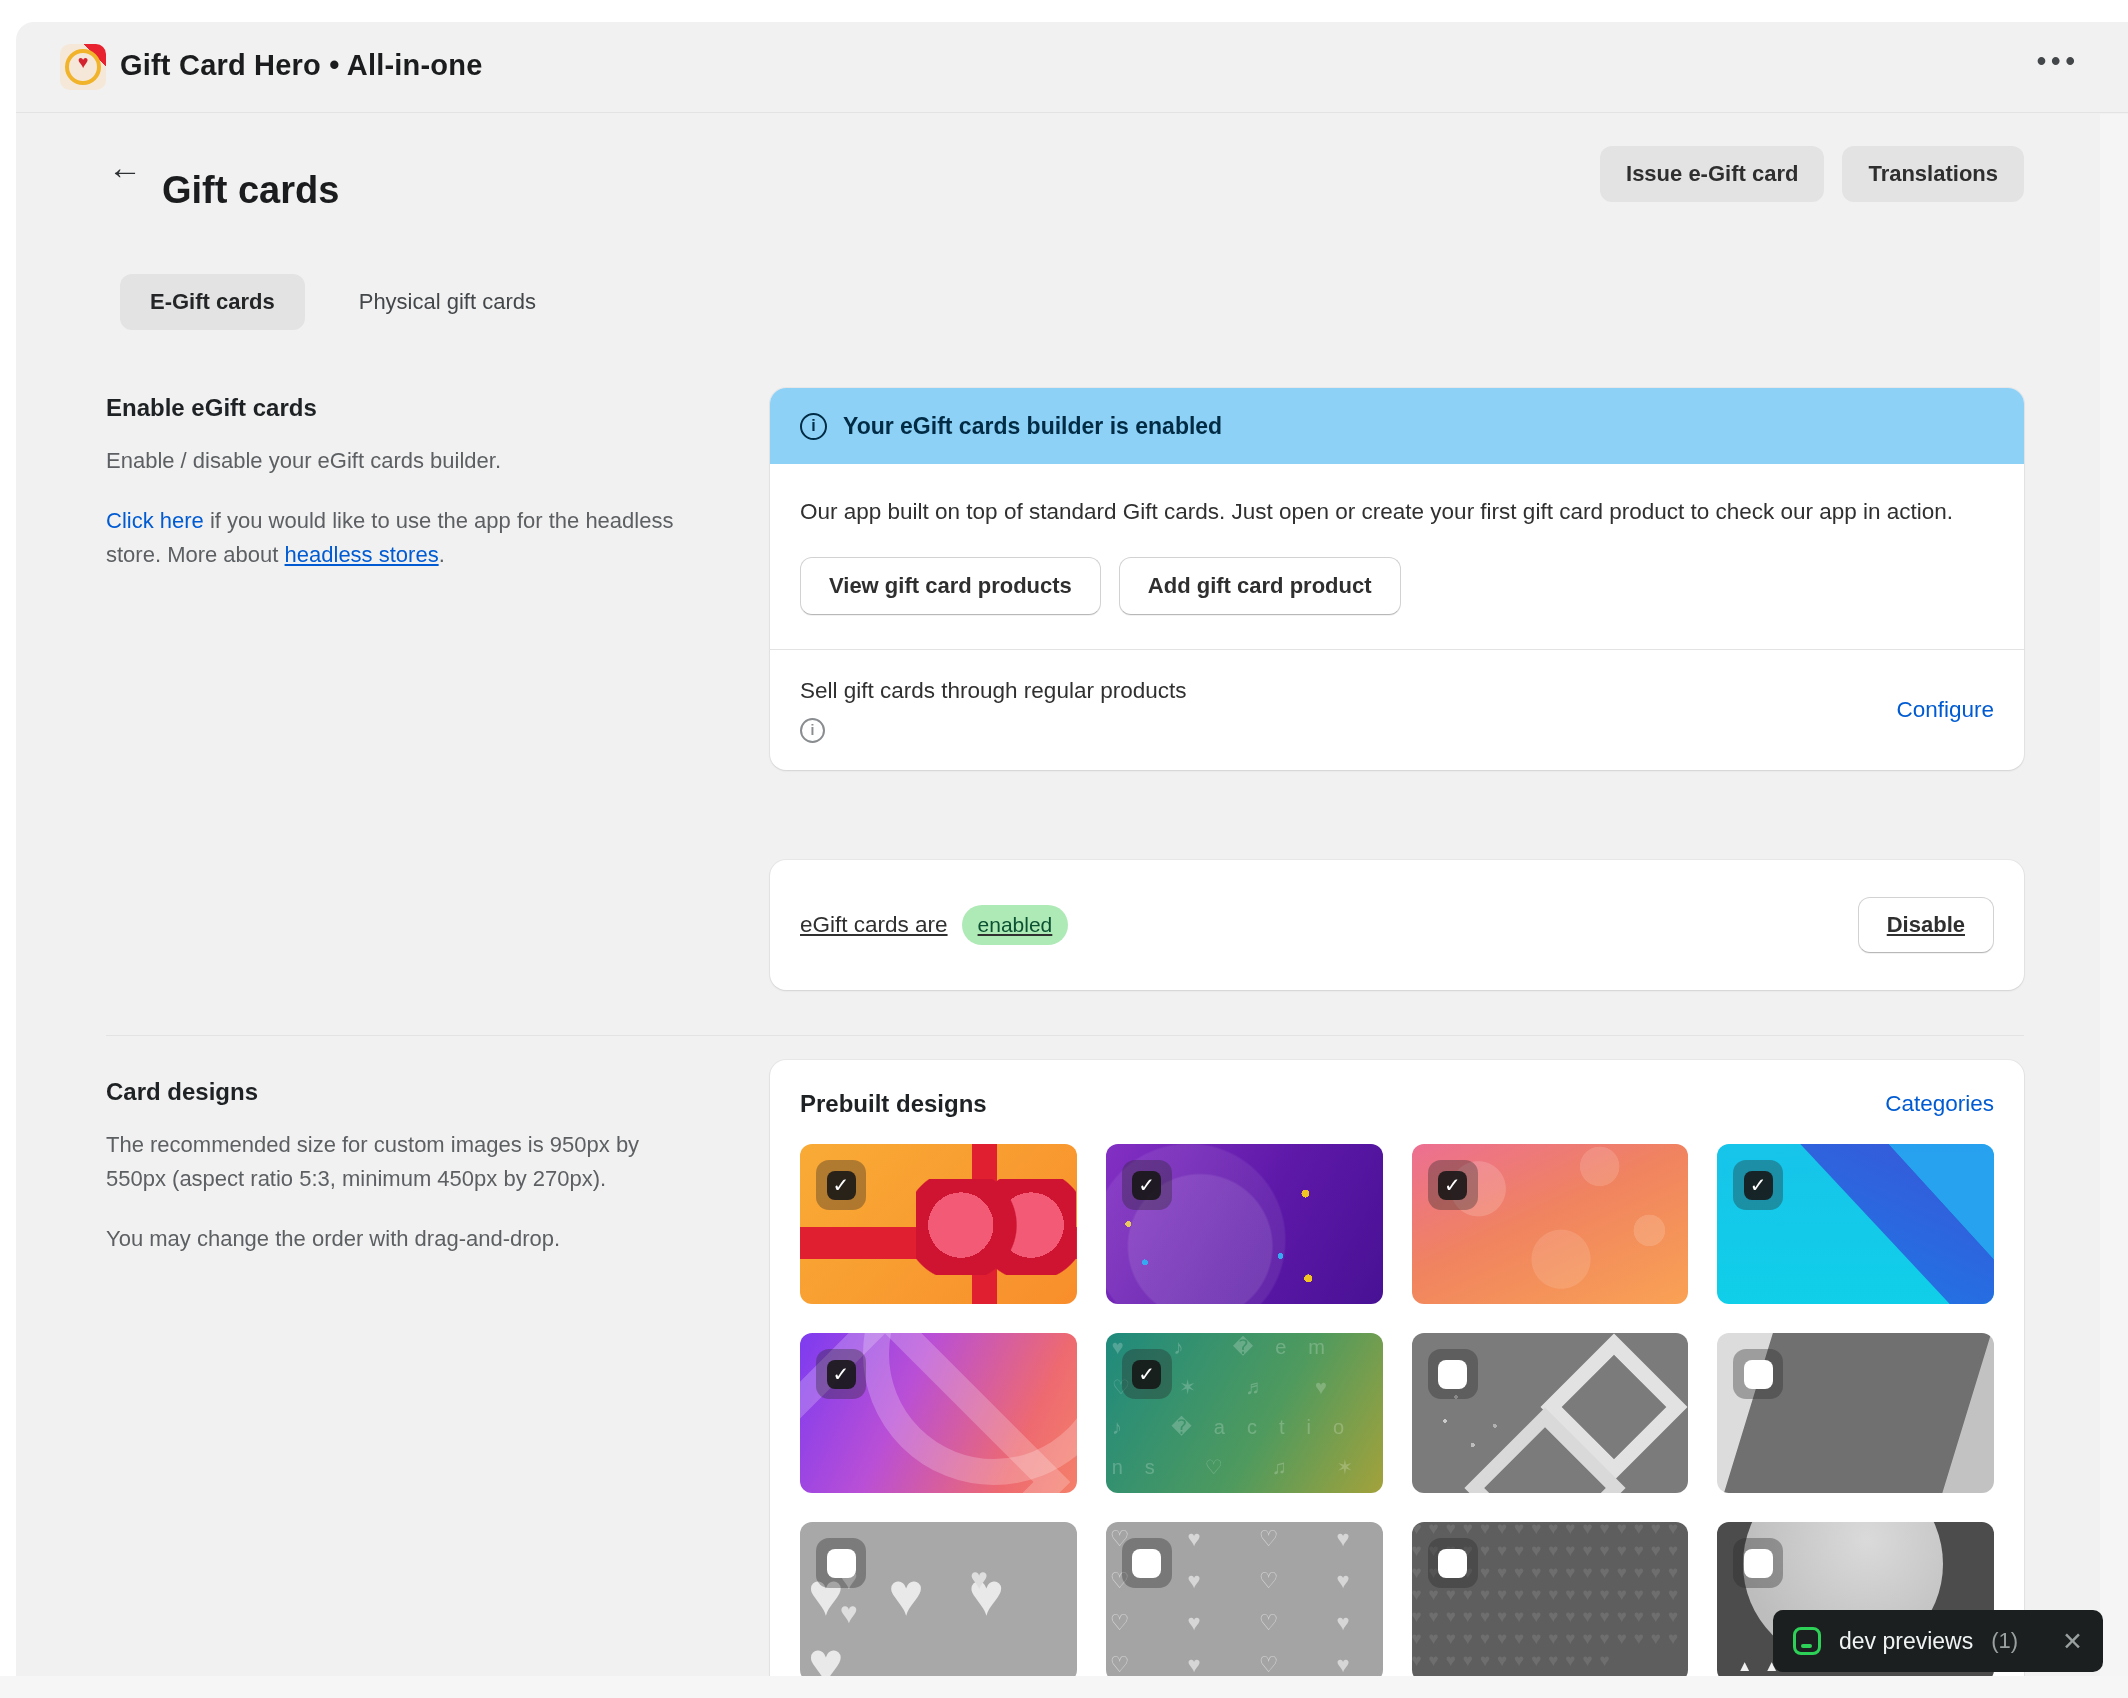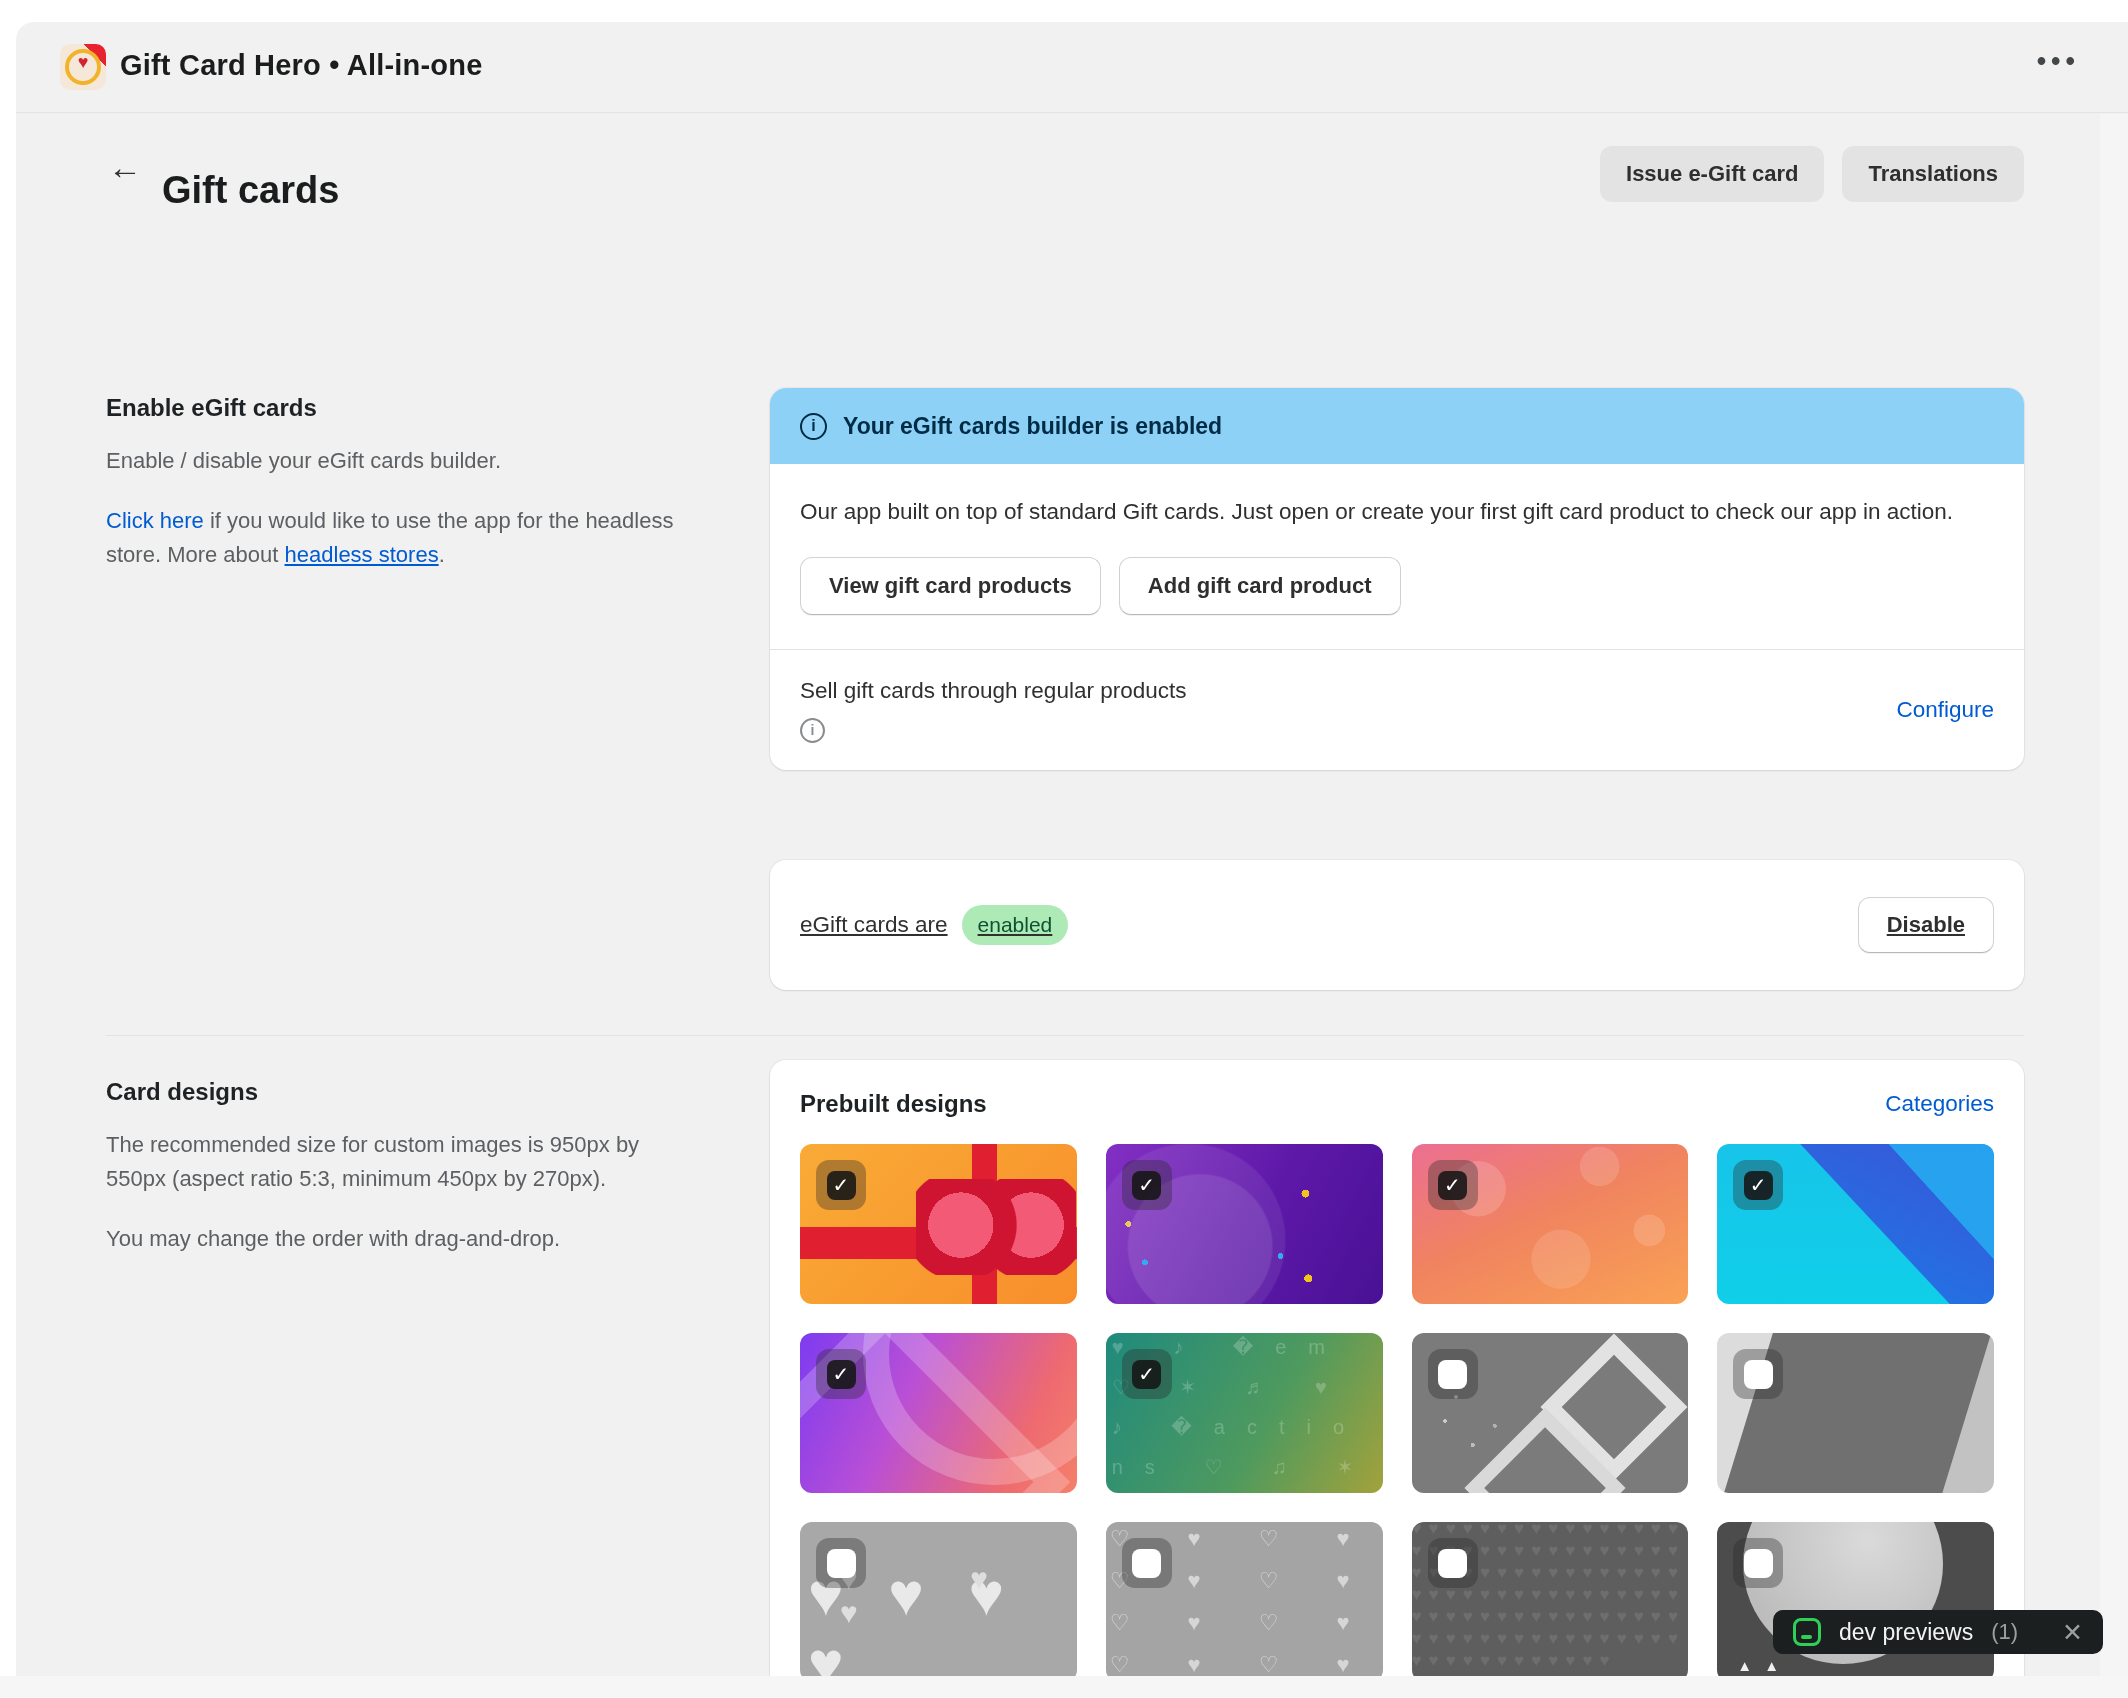--- a/index.html
+++ b/index.html
@@ -151,21 +151,21 @@
     color:rgba(255,255,255,.55);font-size:22px;line-height:42px;letter-spacing:26px;overflow:hidden;word-break:break-all;}
   .design-11{background:#5e5e5e;}
   .design-11::after{inset:-4px 0 0 0;content:"♥♥♥♥♥♥♥♥♥♥♥♥♥♥♥♥♥♥♥♥♥♥♥♥♥♥♥♥♥♥♥♥♥♥♥♥♥♥♥♥♥♥♥♥♥♥♥♥♥♥♥♥♥♥♥♥♥♥♥♥♥♥♥♥♥♥♥♥♥♥♥♥♥♥♥♥♥♥♥♥♥♥♥♥♥♥♥♥♥♥♥♥♥♥♥♥♥♥♥♥♥♥♥♥♥♥♥♥";
     color:rgba(255,255,255,.10);font-size:17px;line-height:22px;letter-spacing:7px;overflow:hidden;word-break:break-all;}
   .design-12{background:#4c4c4c;}
   .design-12::before{left:26px;top:-58px;width:200px;height:200px;border-radius:50%;
     background:radial-gradient(circle at 62% 38%,#dadada,#bdbdbd 72%);}
   .design-12::after{left:20px;bottom:8px;content:"▲ ▲";color:#f0f0f0;font-size:15px;letter-spacing:4px;}
 
   
-  .toast{position:absolute;left:1773px;top:1610px;width:330px;height:44px;background:#1b1f1f;border-radius:10px;
+  .toast{position:absolute;left:1773px;top:1610px;width:330px;height:62px;background:#1b1f1f;border-radius:10px;
     display:flex;align-items:center;padding:0 20px;box-sizing:border-box;gap:18px;z-index:50;cursor:pointer;}
   .toast-icon{width:28px;height:28px;border:3px solid #2ed158;border-radius:8px;position:relative;flex:0 0 auto;box-sizing:border-box;}
   .toast-icon::after{content:"";position:absolute;left:5px;bottom:4px;width:11px;height:4px;background:#2ed158;border-radius:2px;}
   .toast-label{font-size:23px;color:#f2f4f4;}
   .toast-count{font-size:22px;color:#9aa0a0;}
   .toast-close{margin-left:auto;font-size:25px;color:#9aa0a0;cursor:pointer;}
 </style>
 </head>
 <body>
 
@@ -180,20 +180,24 @@
 
   <div class="scroll-gutter"></div>
 
   <div class="back-arrow">←</div>
   <h1 class="page-title">Gift cards</h1>
   <div class="header-actions">
     <button class="btn-gray">Issue e-Gift card</button>
     <button class="btn-gray">Translations</button>
   </div>
 
+  <div class="tabs">
+    <div class="tab selected">E-Gift cards</div>
+    <div class="tab">Physical gift cards</div>
+  </div>
 
   <div class="left-col-1">
     <h2 class="section-h">Enable eGift cards</h2>
     <p class="para">Enable / disable your eGift cards builder.</p>
     <p class="para"><a class="link">Click here</a><span> if you would like to use the app for the headless store. More about </span><a class="link underline">headless stores</a><span>.</span></p>
   </div>
 
   <div class="card banner-card">
     <div class="banner-head">
       <span class="info-icon">i</span>

